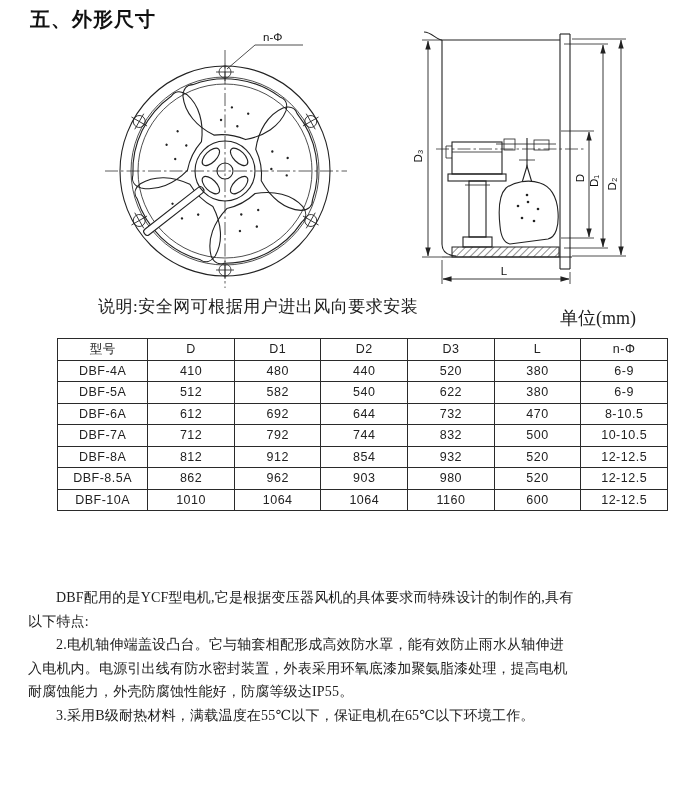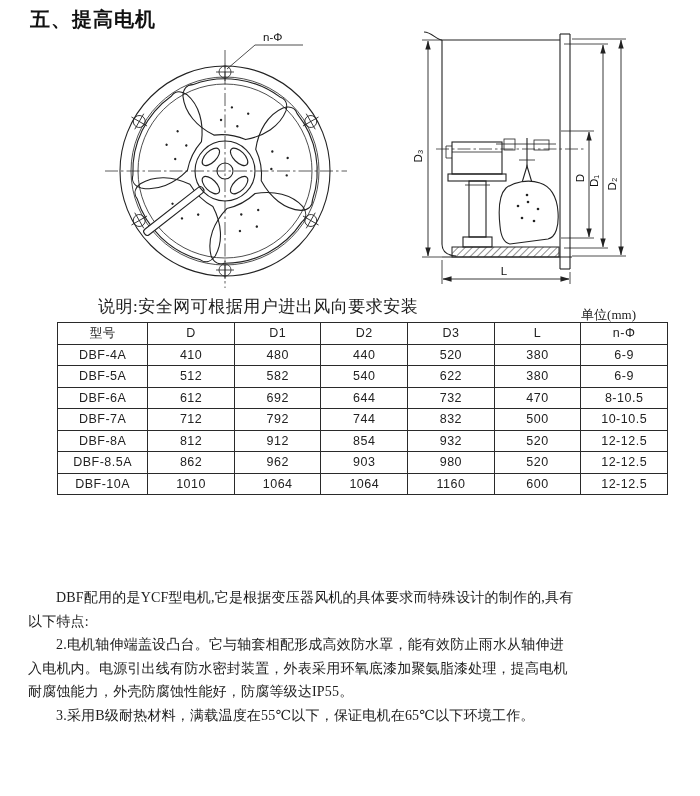--- a/index.html
+++ b/index.html
@@ -10,23 +10,23 @@
   .h2{
     position:absolute;font-family:"Liberation Sans","DejaVu Sans",sans-serif;
     font-weight:bold;font-size:20px;letter-spacing:1px;color:#111;
   }
   #sec5-heading{left:30px;top:6px;}
   #sec6-heading{left:28px;top:551px;}
   .svg-wrap{position:absolute;}
   #front-view{left:95px;top:28px;}
   #side-view{left:396px;top:26px;}
   .note{position:absolute;left:98px;top:295px;font-size:17px;letter-spacing:.5px;}
-  .unit{position:absolute;left:540px;top:306px;width:96px;text-align:right;font-size:13px;}
+  .unit{position:absolute;left:540px;top:306px;width:96px;text-align:right;font-size:18px;}
   table.dim{
-    position:absolute;left:57px;top:322px;width:611px;
+    position:absolute;left:57px;top:338px;width:611px;
     border-collapse:collapse;table-layout:fixed;
     font-family:"Liberation Sans","DejaVu Sans",sans-serif;
     font-size:12.5px;color:#222;
   }
   table.dim th,table.dim td{
     border:1px solid #2a2a2a;height:20.5px;text-align:center;vertical-align:middle;
     font-weight:normal;padding:0;letter-spacing:.5px;
   }
   table.dim col.c-model{width:14.8%;}
   .paras{
@@ -41,21 +41,21 @@
   svg .dim{stroke:#222;stroke-width:.9;fill:none;}
   svg text{font-family:"Liberation Sans","DejaVu Sans",sans-serif;font-size:11.5px;fill:#111;}
   svg .dot{fill:#222;stroke:none;}
   svg .wh{fill:#fff;}
 </style>
 </head>
 <body>
 
 <div class="page">
 
-  <div class="h2" id="sec5-heading">五、提高电机</div>
+  <div class="h2" id="sec5-heading">五、外形尺寸</div>
 
   <div class="svg-wrap" id="front-view">
     <svg width="262" height="262" viewBox="0 0 262 262">
       <defs>
         <g id="blade">
           <path class="ln" d="M-16,-34 C-34,-40 -48,-52 -52,-68 C-53,-75 -50,-80 -44,-81 A 92,92 0 0 1 44,-81 C50,-80 53,-75 52,-68 C48,-52 34,-40 16,-34 C5,-37 -5,-37 -16,-34 Z"></path>
           <circle class="dot" cx="-11" cy="-50" r="1.2"></circle>
           <circle class="dot" cx="6" cy="-46" r="1.2"></circle>
           <circle class="dot" cx="15" cy="-60" r="1.2"></circle>
           <circle class="dot" cx="-2" cy="-64" r="1.2"></circle>

